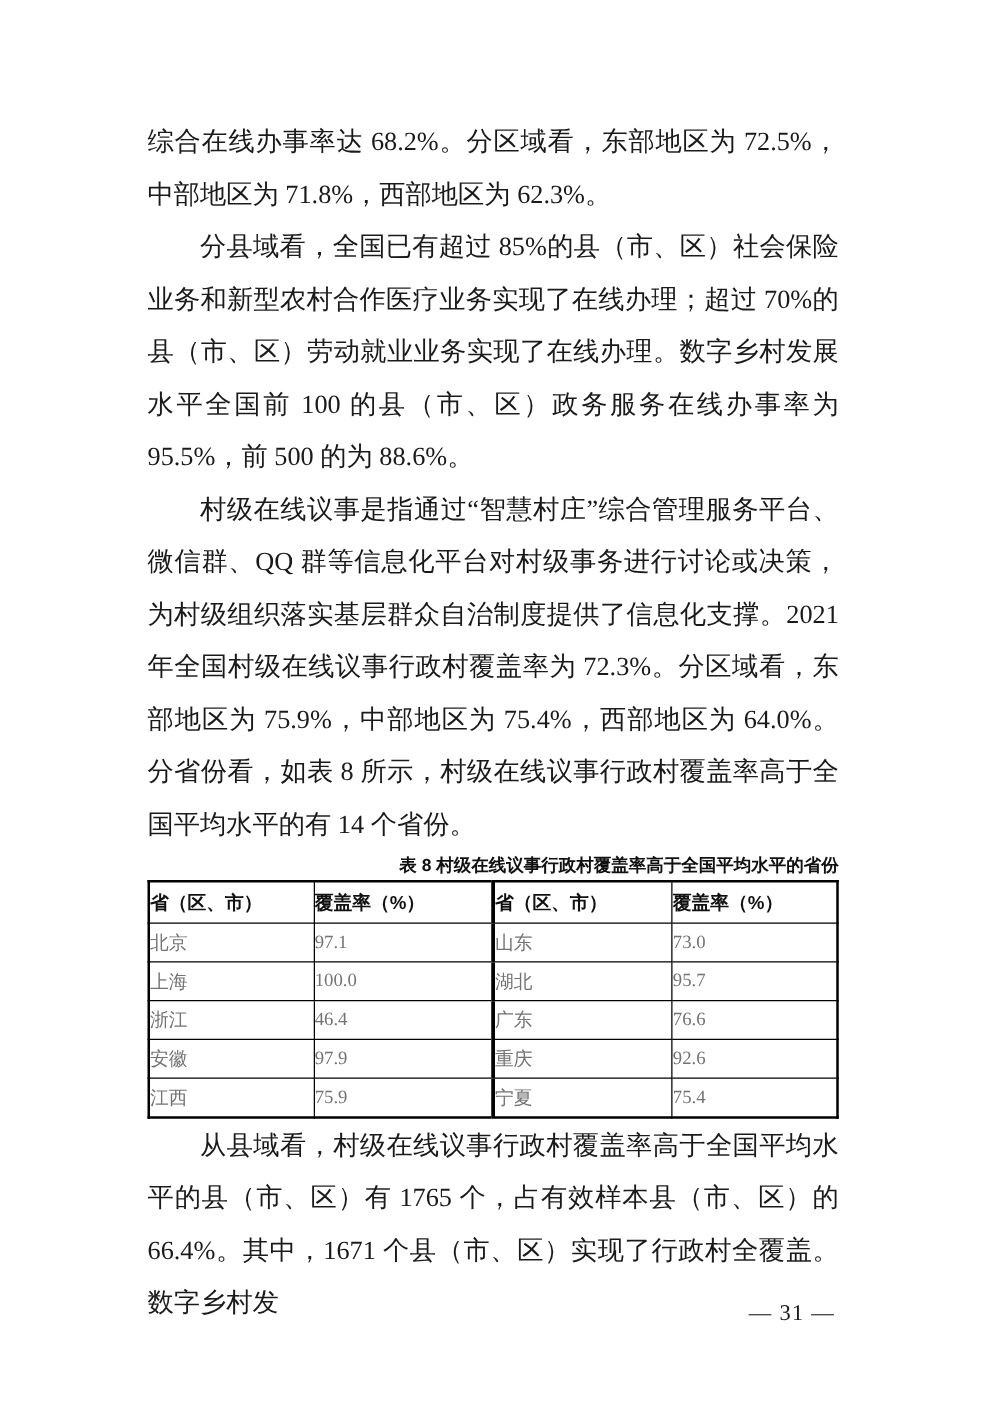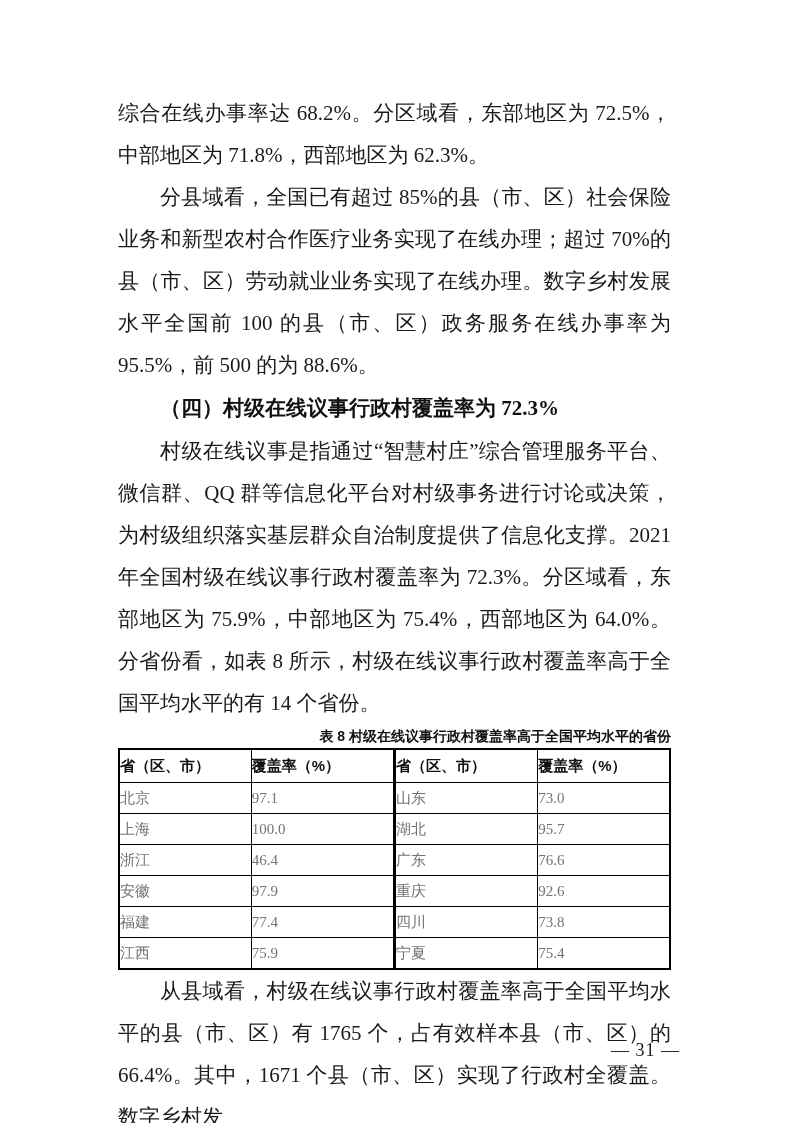--- a/index.html
+++ b/index.html
@@ -68,37 +68,36 @@
     font-family: "Liberation Serif", "DejaVu Serif", serif;
     color: #737373;
   }
   table.coverage-table th:nth-child(3),
   table.coverage-table td:nth-child(3) {
     border-left: 3px solid #000000;
   }
   .page-footer {
     position: absolute;
     top: 1040px;
-    right: 100px;
+    right: 112px;
     font-size: 18px;
     letter-spacing: 1px;
     color: #1a1a1a;
     font-family: "Liberation Serif", "DejaVu Serif", serif;
   }
 </style>
 </head>
 <body>
 
 <div class="page">
 
   <p class="body-para no-indent">综合在线办事率达 68.2%。分区域看，东部地区为 72.5%，中部地区为 71.8%，西部地区为 62.3%。</p>
 
   <p class="body-para">分县域看，全国已有超过 85%的县（市、区）社会保险业务和新型农村合作医疗业务实现了在线办理；超过 70%的县（市、区）劳动就业业务实现了在线办理。数字乡村发展水平全国前 100 的县（市、区）政务服务在线办事率为 95.5%，前 500 的为 88.6%。</p>
 
-  <h3 class="section-heading">（四）村级在线议事行政村覆盖率为 72.3%</h3>
 
   <p class="body-para">村级在线议事是指通过“智慧村庄”综合管理服务平台、微信群、QQ 群等信息化平台对村级事务进行讨论或决策，为村级组织落实基层群众自治制度提供了信息化支撑。2021 年全国村级在线议事行政村覆盖率为 72.3%。分区域看，东部地区为 75.9%，中部地区为 75.4%，西部地区为 64.0%。分省份看，如表 8 所示，村级在线议事行政村覆盖率高于全国平均水平的有 14 个省份。</p>
 
   <div class="table-caption">表 8  村级在线议事行政村覆盖率高于全国平均水平的省份</div>
 
   <table class="coverage-table">
     <colgroup>
       <col style="width:24%">
       <col style="width:26%">
       <col style="width:26%">
@@ -131,26 +130,20 @@
         <td>广东</td>
         <td>76.6</td>
       </tr>
       <tr>
         <td>安徽</td>
         <td>97.9</td>
         <td>重庆</td>
         <td>92.6</td>
       </tr>
       <tr>
-        <td>福建</td>
-        <td>77.4</td>
-        <td>四川</td>
-        <td>73.8</td>
-      </tr>
-      <tr>
         <td>江西</td>
         <td>75.9</td>
         <td>宁夏</td>
         <td>75.4</td>
       </tr>
     </tbody>
   </table>
 
   <p class="body-para">从县域看，村级在线议事行政村覆盖率高于全国平均水平的县（市、区）有 1765 个，占有效样本县（市、区）的 66.4%。其中，1671 个县（市、区）实现了行政村全覆盖。数字乡村发</p>
 

